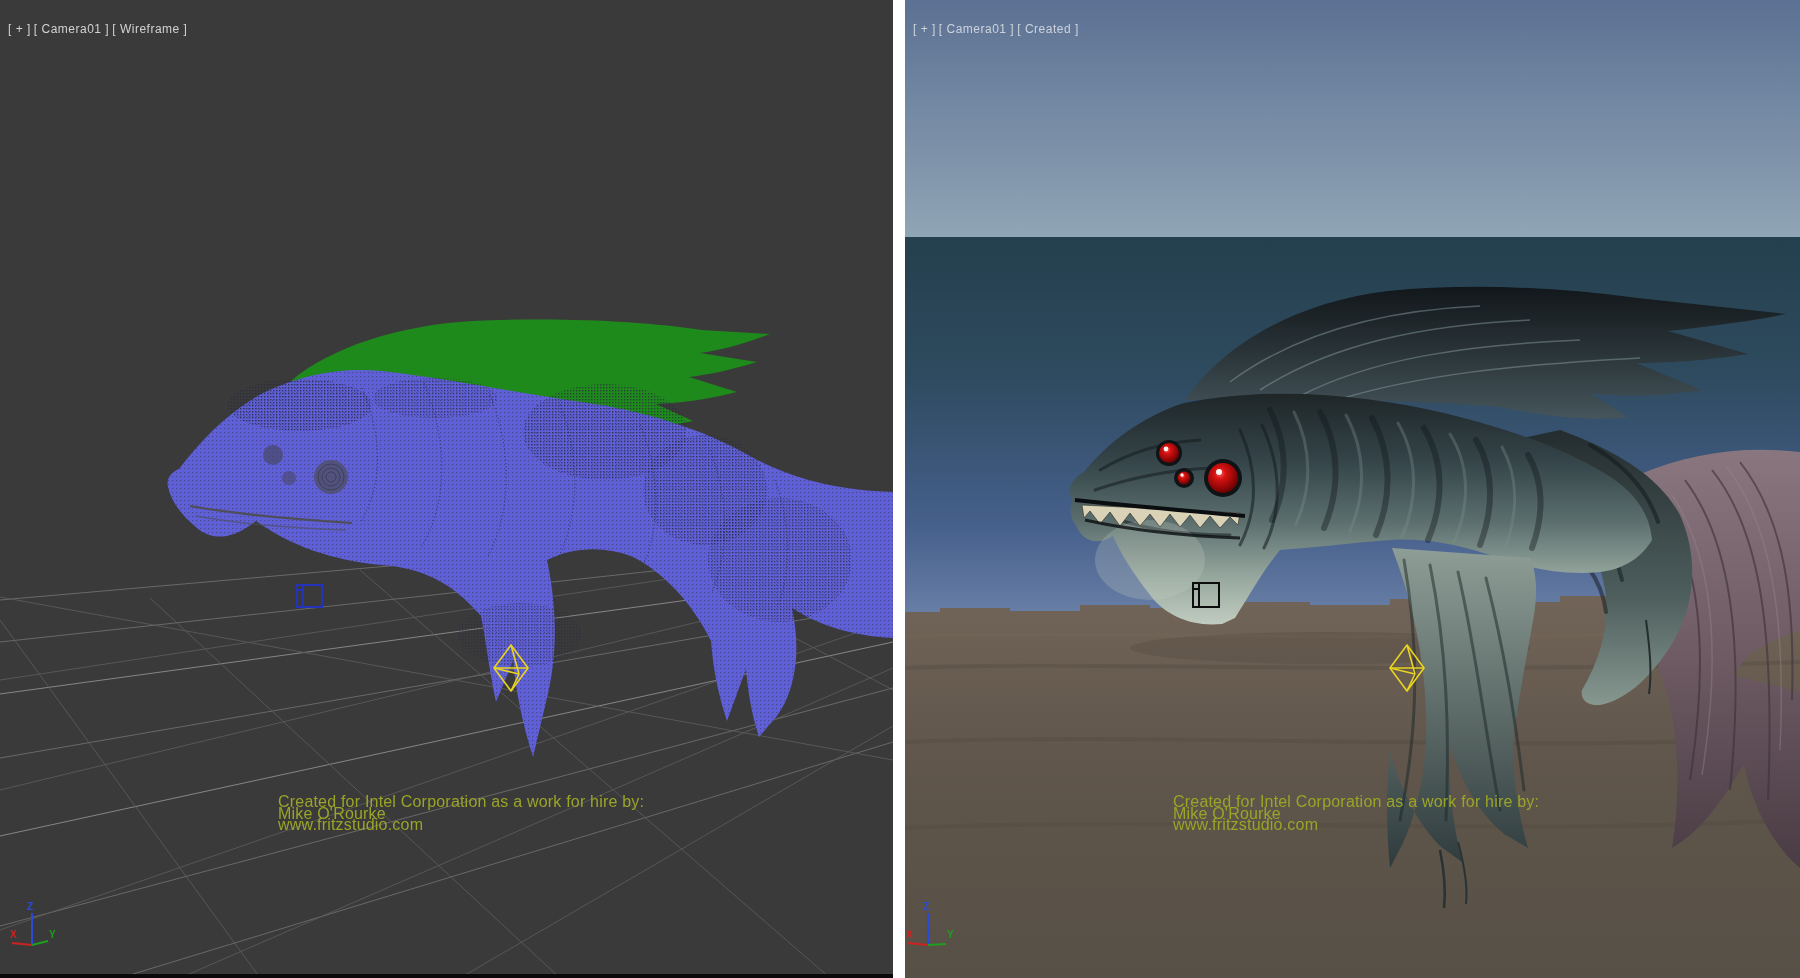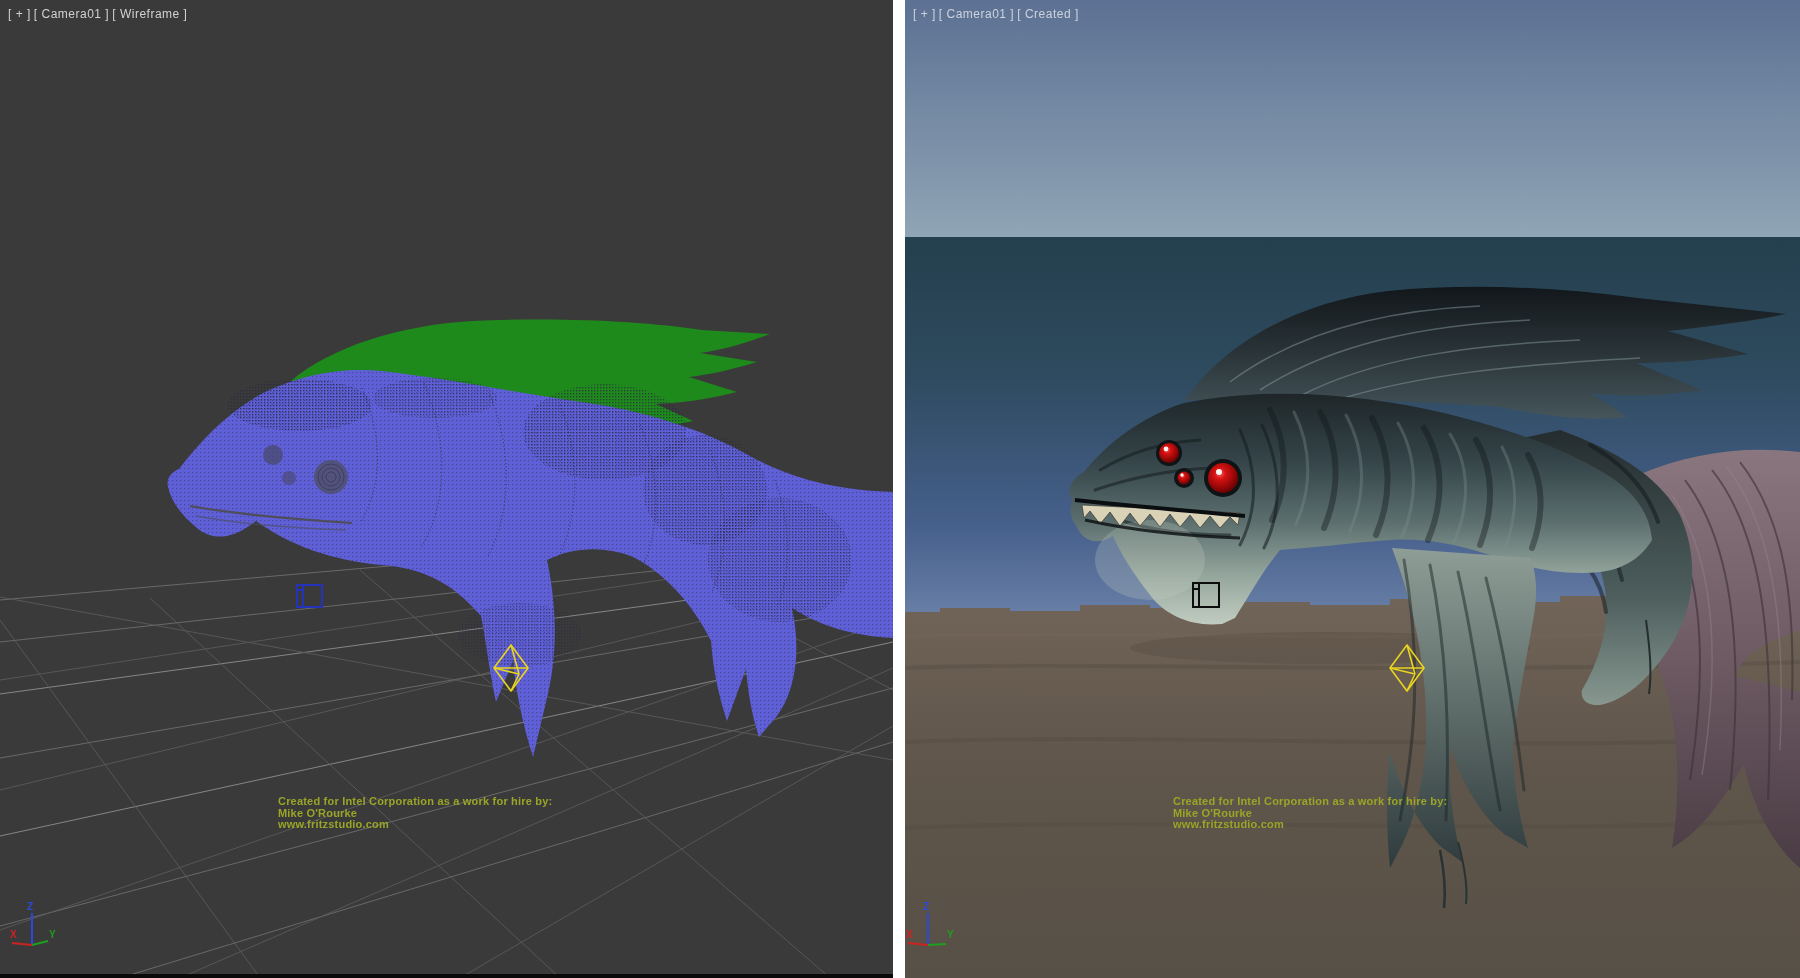--- a/index.html
+++ b/index.html
@@ -9,25 +9,25 @@
   .viewport.left{left:0;width:893px;background:#3a3a3a;}
   .viewport.right{left:905px;width:895px;}
   .divider{position:absolute;left:893px;top:0;width:12px;height:978px;background:#ffffff;cursor:col-resize;}
   .viewport.left::after{content:"";position:absolute;left:0;bottom:0;width:100%;height:4px;background:#0a0a0a;}
   
   .sky{position:absolute;left:0;top:0;width:100%;height:237px;
        background:linear-gradient(#5c7193,#90a5b5);}
   .sea{position:absolute;left:0;top:237px;width:100%;height:385px;
        background:linear-gradient(#24404e,#2e4a5e 35%,#46608c 75%,#6b81a8);}
   svg.scene{position:absolute;left:0;top:0;}
-  .vplabel{position:absolute;left:8px;top:7px;font-size:12px;letter-spacing:.5px;
+  .vplabel{position:absolute;left:8px;top:22px;font-size:12px;letter-spacing:.5px;
            color:#d2d2d2;user-select:none;white-space:nowrap;}
   .vplabel span{margin-right:3px;cursor:pointer;}
   .viewport.right .vplabel{color:#ccd3dd;}
-  .credit{position:absolute;width:320px;font-size:11px;font-weight:bold;line-height:11.5px;
+  .credit{position:absolute;width:320px;font-size:16px;font-weight:normal;line-height:11.5px;
           color:#9aa527;letter-spacing:.2px;white-space:nowrap;}
   .viewport.left .credit{left:278px;top:796px;}
   .viewport.right .credit{left:268px;top:796px;}
 </style>
 </head>
 <body>
 
 <div class="stage">
 
   <section class="viewport left">

